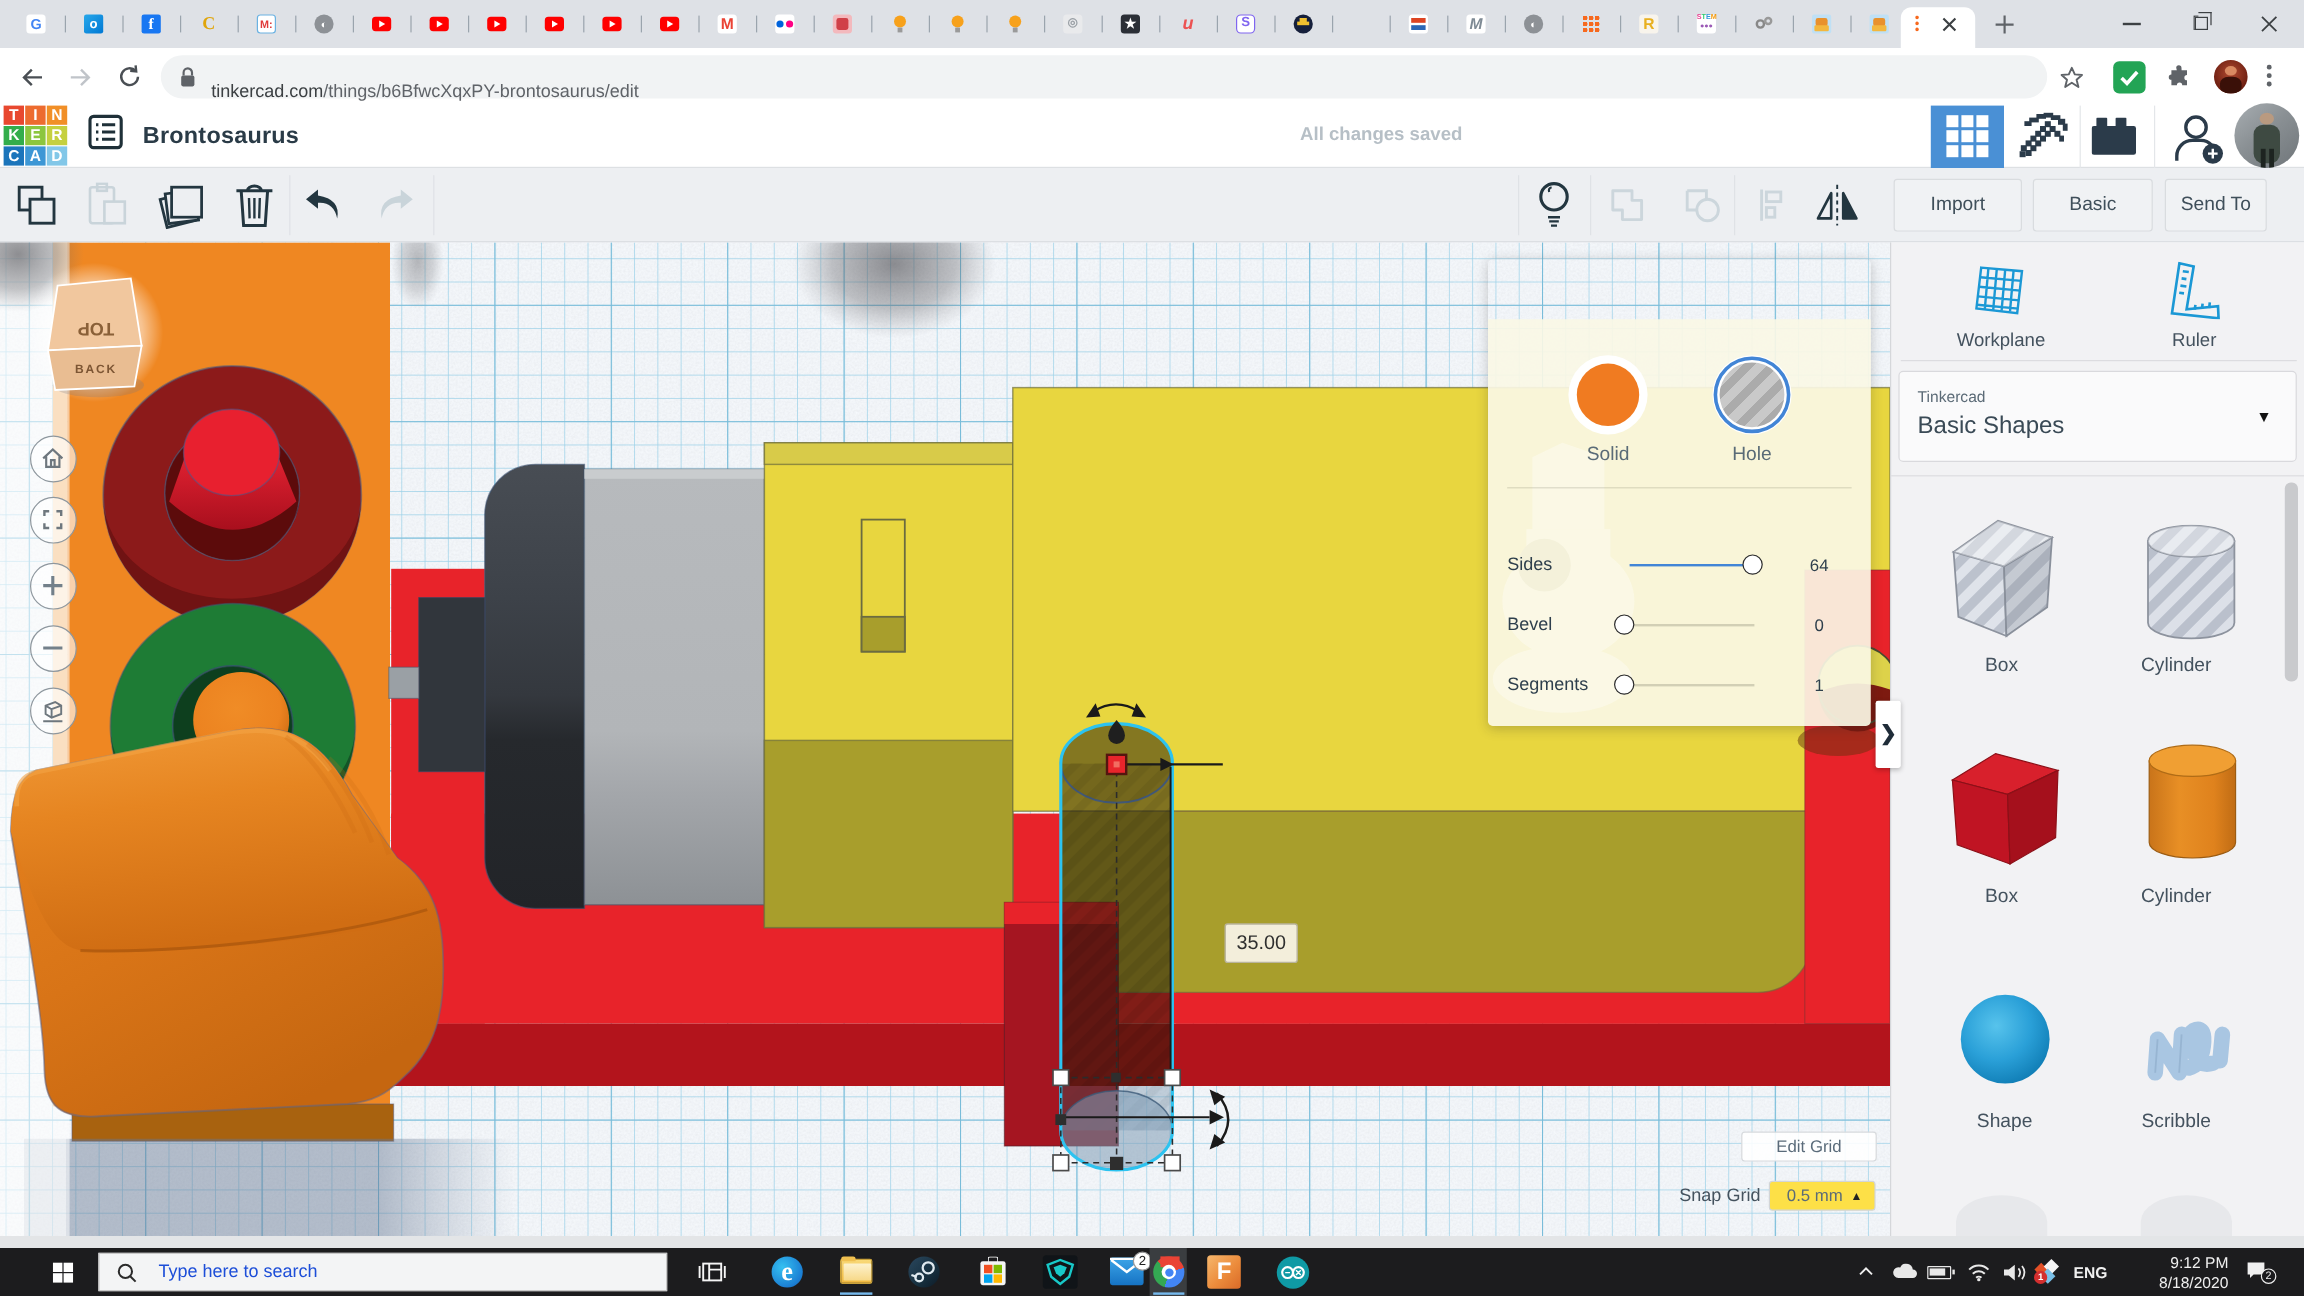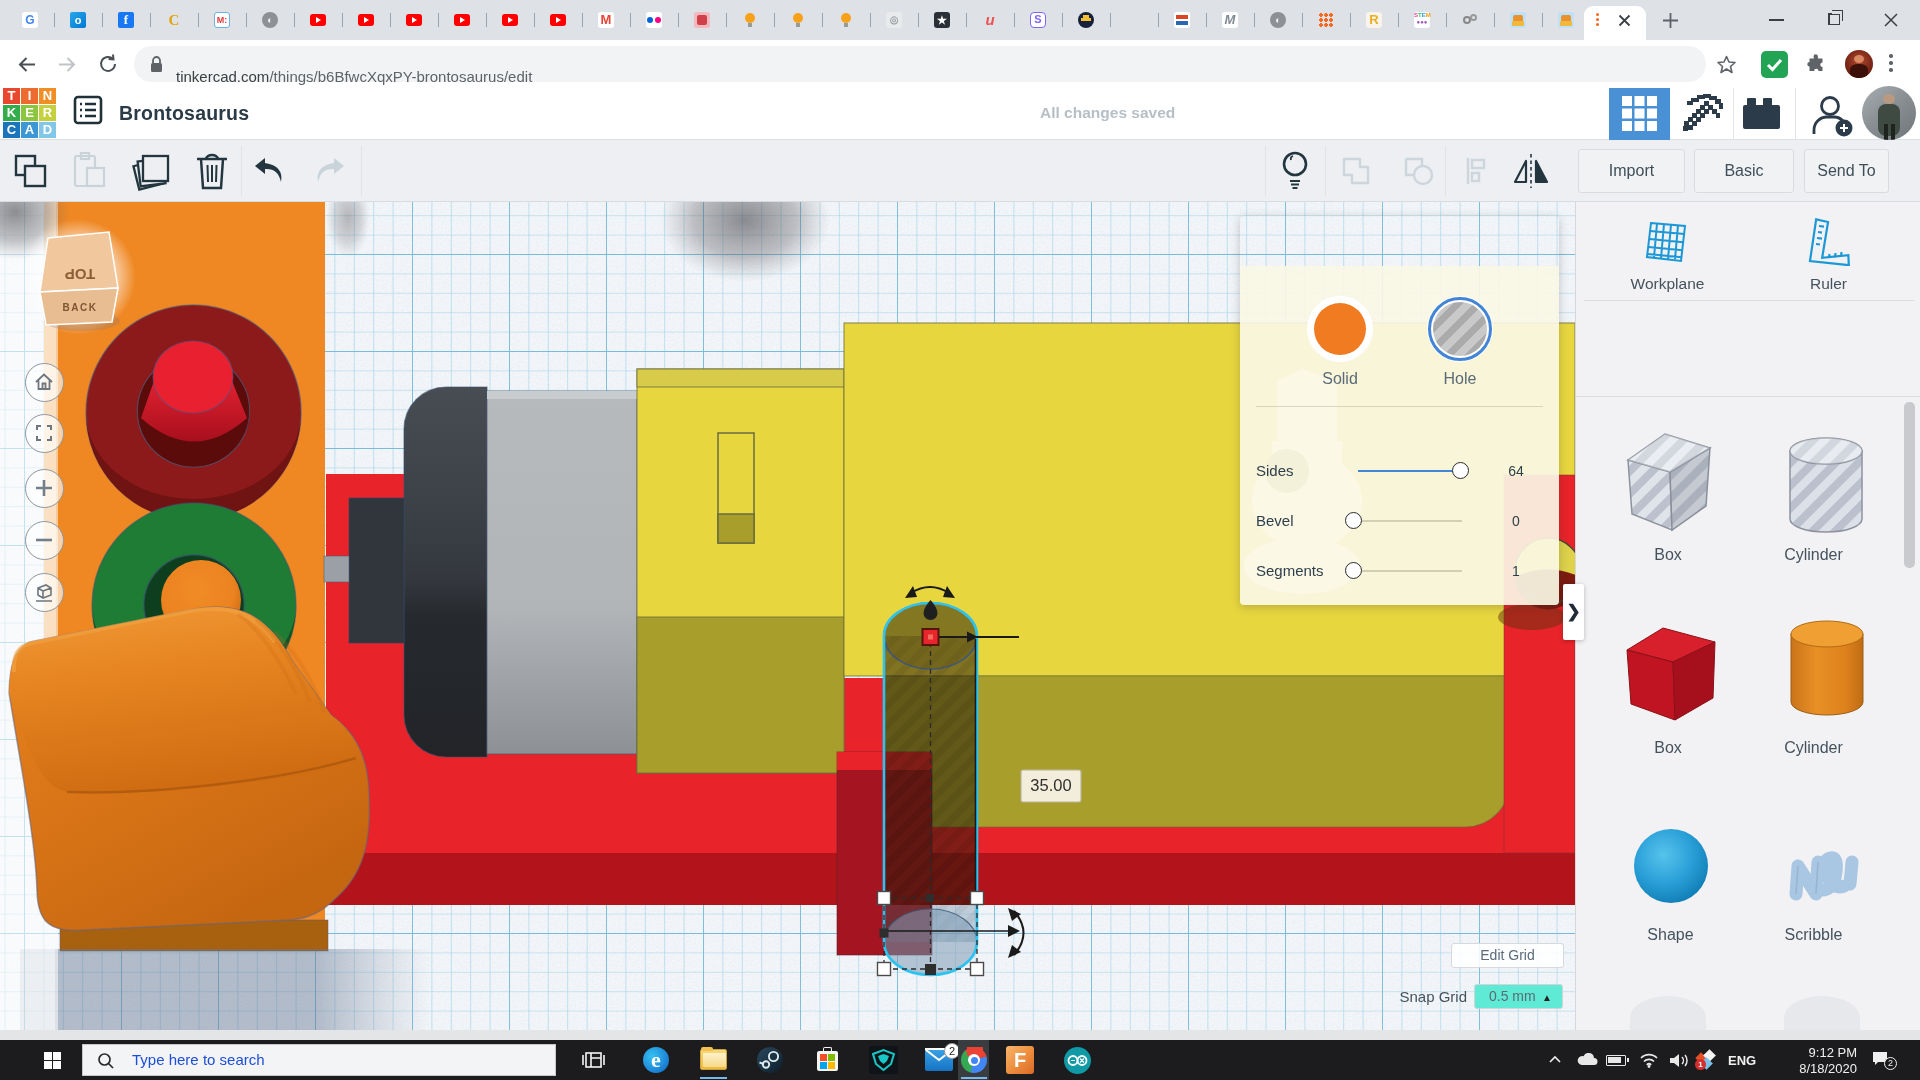--- a/index.html
+++ b/index.html
@@ -187,21 +187,21 @@
 <div style="position:absolute;left:3px;top:122px;width:17px;height:16px;background:#1b75bb;color:#fff;font:bold 13px/16px 'Liberation Sans',sans-serif;text-align:center">C</div>
 <div style="position:absolute;left:21px;top:122px;width:17px;height:16px;background:#3d97d5;color:#fff;font:bold 13px/16px 'Liberation Sans',sans-serif;text-align:center">A</div>
 <div style="position:absolute;left:39px;top:122px;width:17px;height:16px;background:#82c7e8;color:#fff;font:bold 13px/16px 'Liberation Sans',sans-serif;text-align:center">D</div>
 <svg class="a" style="left:73px;top:95px" width="30" height="30" viewBox="0 0 30 30">
     <rect x="2" y="2" width="26" height="26" rx="3" fill="none" stroke="#1f3038" stroke-width="2.6"></rect>
     <g stroke="#1f3038" stroke-width="2.4">
       <path d="M7,9 L9,9 M12,9 L23,9 M7,15 L9,15 M12,15 L23,15 M7,21 L9,21 M12,21 L23,21"></path>
     </g>
   </svg>
 <div class="a" style="left:119px;top:102px;font-size:19.5px;font-weight:bold;color:#2a3b47;letter-spacing:0.2px">Brontosaurus</div>
-<div class="a" style="left:1040px;top:104px;width:222px;font-size:15.5px;font-weight:bold;color:#b6bfc6;text-align:left">All changes saved</div>
+<div class="a" style="left:1040px;top:104px;width:222px;font-size:15.5px;font-weight:bold;color:#b6bfc6;text-align:center">All changes saved</div>
 <div class="a" style="left:1609px;top:88px;width:61px;height:52px;background:#4a90d5">
     <svg style="position:absolute;left:12px;top:7px" width="37" height="37" viewBox="0 0 37 37">
       <g fill="#fff">
         <rect x="1" y="1" width="10" height="10"></rect>
         <rect x="13.5" y="1" width="10" height="10"></rect>
         <rect x="26" y="1" width="10" height="10"></rect>
         <rect x="1" y="13.5" width="10" height="10"></rect>
         <rect x="13.5" y="13.5" width="10" height="10"></rect>
         <rect x="26" y="13.5" width="10" height="10"></rect>
         <rect x="1" y="26" width="10" height="10"></rect>
@@ -547,20 +547,25 @@
     </svg>
   <div class="a" style="left:29px;top:73px;width:125px;font-size:15.5px;color:#44525e;text-align:center">Workplane</div>
   <svg class="a" style="left:231px;top:16px" width="46" height="48" viewBox="0 0 46 48">
       <g fill="none" stroke="#1b98d5" stroke-width="2.2">
         <path d="M8,2 L20,4 L16,40 L42,36 L43,46 L4,44 Z" transform="rotate(3 20 24)"></path>
         <path d="M12,8 L17,8.7 M11,14 L15,14.6 M10,20 L15,20.7 M9,26 L13,26.5 M22,40 L22.5,36 M28,39.4 L28.5,35 M34,38.8 L34.5,34"></path>
       </g>
     </svg>
   <div class="a" style="left:205px;top:73px;width:95px;font-size:15.5px;color:#44525e;text-align:center">Ruler</div>
   <div class="a" style="left:8px;top:98px;width:330px;height:1px;background:#dcdce0"></div>
+  <div class="a" style="left:6px;top:107px;width:332px;height:76px;background:#fafafb;border:1px solid #d9d9dd;border-radius:4px">
+    <div class="a" style="left:15px;top:13px;font-size:13px;color:#5c6b77">Tinkercad</div>
+    <div class="a" style="left:15px;top:34px;font-size:20px;color:#3a4a56">Basic Shapes</div>
+    <div class="a" style="right:20px;top:30px;font-size:13px;color:#111">▼</div>
+  </div>
   <div class="a" style="left:0;top:194px;width:345px;height:1px;background:#dcdce0"></div>
   <div class="a" style="left:328px;top:200px;width:11px;height:166px;background:#c9cacd;border-radius:5px"></div>
 
   <svg class="a" style="left:44px;top:228px" width="95" height="106" viewBox="0 0 95 106">
     <defs>
         <pattern id="sp1" width="16" height="16" patternUnits="userSpaceOnUse" patternTransform="rotate(45)">
           <rect width="16" height="16" fill="#dfe3ea"></rect>
           <rect width="8" height="16" fill="#bcc2cd"></rect>
         </pattern>
       </defs>
@@ -742,21 +747,21 @@
     </svg></div>
 <div class="navc" style="left:25px;top:520.5px"><svg width="36" height="36" viewBox="0 0 36 36">
       <path d="M10,18 L26,18" stroke="#73808a" stroke-width="2.6"></path>
     </svg></div>
 <div class="navc" style="left:25px;top:572.5px"><svg width="36" height="36" viewBox="0 0 36 36">
       <path d="M12,14 L20,11 L25,14 L25,21 L17,24 L12,21 Z M12,14 L17,17 L17,24 M17,17 L25,14 M10,27 L26,27" fill="none" stroke="#6e777e" stroke-width="1.6"></path>
     </svg></div>
 
 <div class="a" style="left:1451px;top:943px;width:113px;height:25px;background:rgba(255,255,255,0.88);border:1px solid #d7dadd;border-radius:3px;font-size:14px;color:#5a6b7a;text-align:center;line-height:23px">Edit Grid</div>
 <div class="a" style="left:1380px;top:988px;width:87px;font-size:15px;color:#44525e;text-align:right">Snap Grid</div>
-<div class="a" style="left:1474px;top:984px;width:89px;height:25px;background:#5eead4;border:1px solid #d2d5d8;border-radius:3px;font-size:14px;color:#5a6b78;line-height:23px"><span style="margin-left:14px">0.5 mm</span><span style="position:absolute;right:10px;top:1px;font-size:10px;color:#222">▲</span></div>
+<div class="a" style="left:1474px;top:984px;width:89px;height:25px;background:#fde047;border:1px solid #d2d5d8;border-radius:3px;font-size:14px;color:#5a6b78;line-height:23px"><span style="margin-left:14px">0.5 mm</span><span style="position:absolute;right:10px;top:1px;font-size:10px;color:#222">▲</span></div>
 
 <div class="a" style="left:1240px;top:216px;width:319px;height:389px;border-radius:4px;box-shadow:0 2px 10px rgba(40,40,40,0.25)">
   <div class="a" style="left:0;top:50px;width:319px;height:339px;background:rgba(250,247,229,0.92);border-radius:0 0 4px 4px">
     <svg class="a" style="left:2px;top:85px;opacity:0.35" width="130" height="250" viewBox="0 0 130 250">
         <g fill="#ffffff">
           <path d="M35,30 L60,18 L95,30 L95,90 L35,90 Z"></path>
           <ellipse cx="65" cy="150" rx="55" ry="48"></ellipse>
           <rect x="30" y="90" width="70" height="70"></rect>
           <ellipse cx="60" cy="215" rx="58" ry="28"></ellipse>
         </g>

